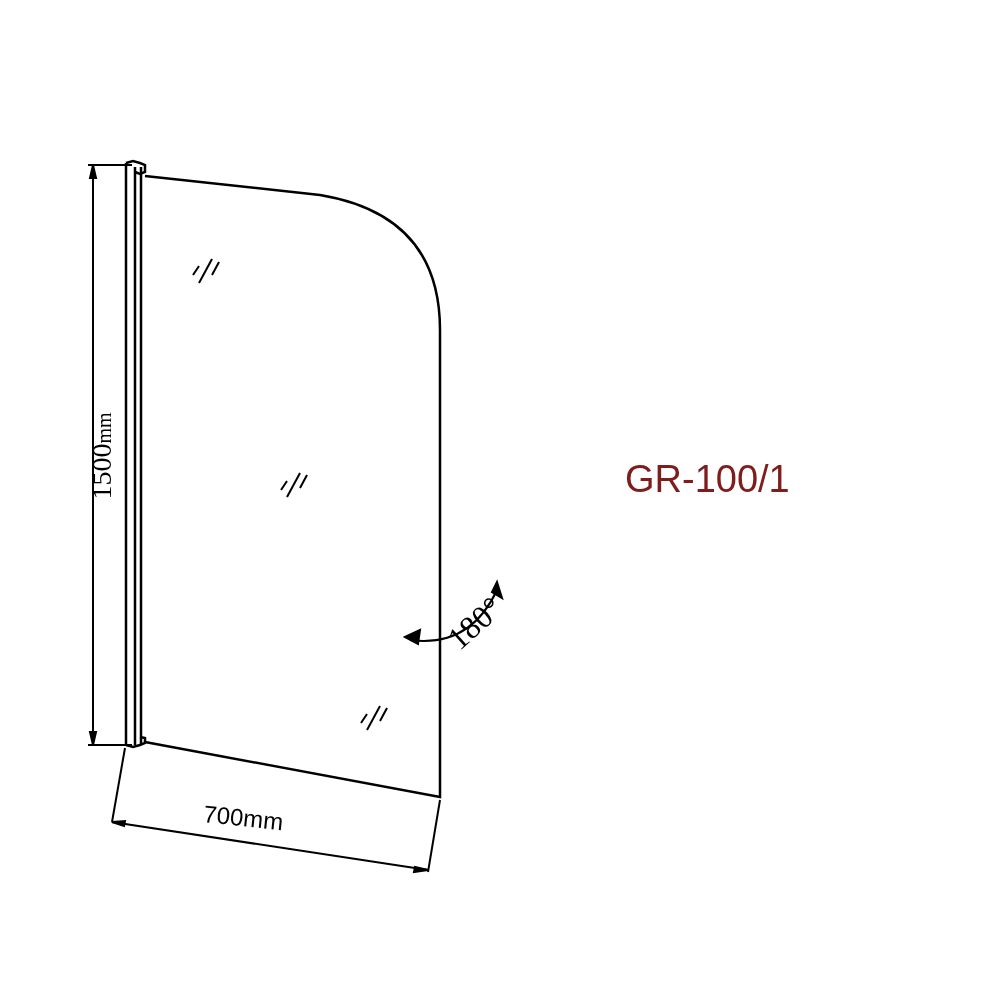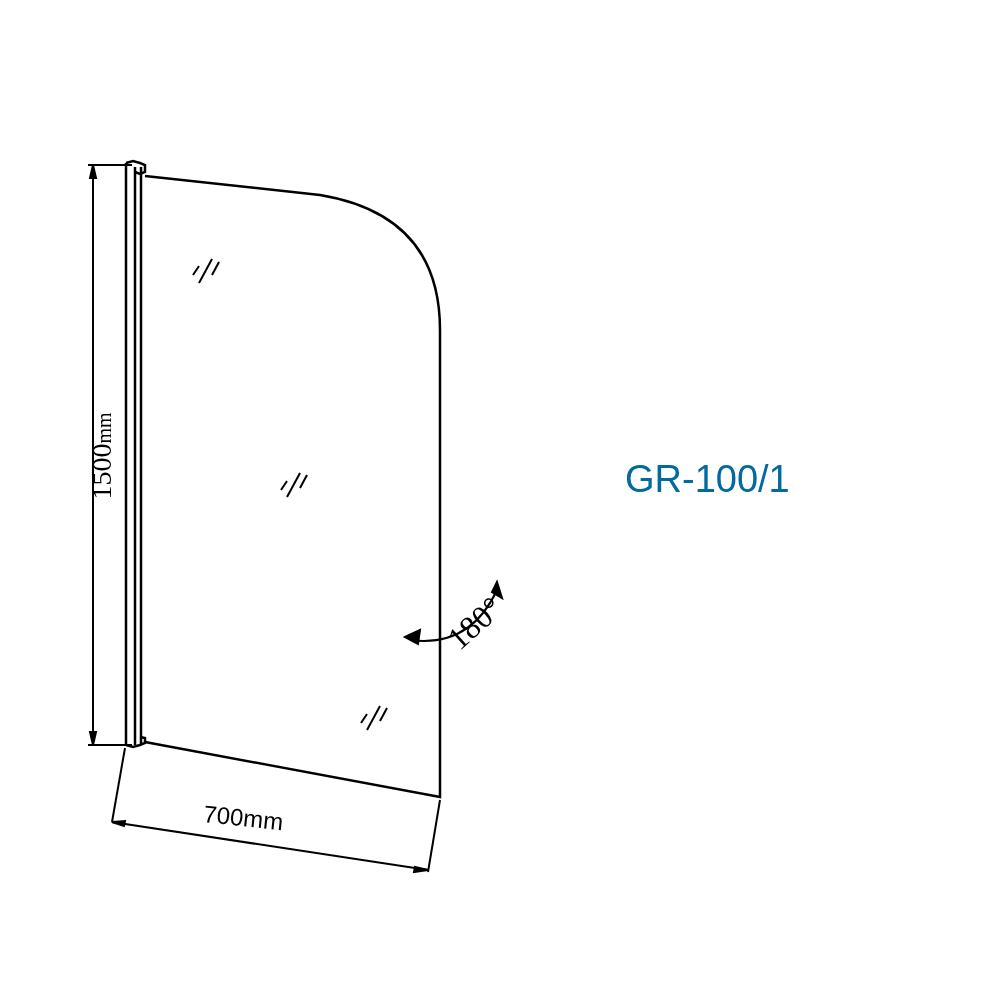--- a/index.html
+++ b/index.html
@@ -1,20 +1,20 @@
 <!DOCTYPE html>
 <html><head>
   <meta charset="utf-8">
   <style>
     html, body { margin: 0; padding: 0; background: #ffffff; }
     body { width: 1000px; height: 1000px; position: relative; overflow: hidden; }
     svg { position: absolute; left: 0; top: 0; }
     .model-label {
       position: absolute; left: 625px; top: 458px;
-      font-family: "Liberation Sans", sans-serif; font-size: 38px; color: #0369a1;
+      font-family: "Liberation Sans", sans-serif; font-size: 38px; color: #7f1d1d;
       letter-spacing: 0px; white-space: nowrap;
     }
     .dim-height {
       position: absolute; left: 52px; top: 440px;
       font-family: "Liberation Serif", serif; font-size: 28px; color: #000;
       transform: rotate(-90deg); transform-origin: center center;
       white-space: nowrap; width: 100px; text-align: center;
     }
     .dim-height .unit { font-size: 20px; }
     .dim-width {

